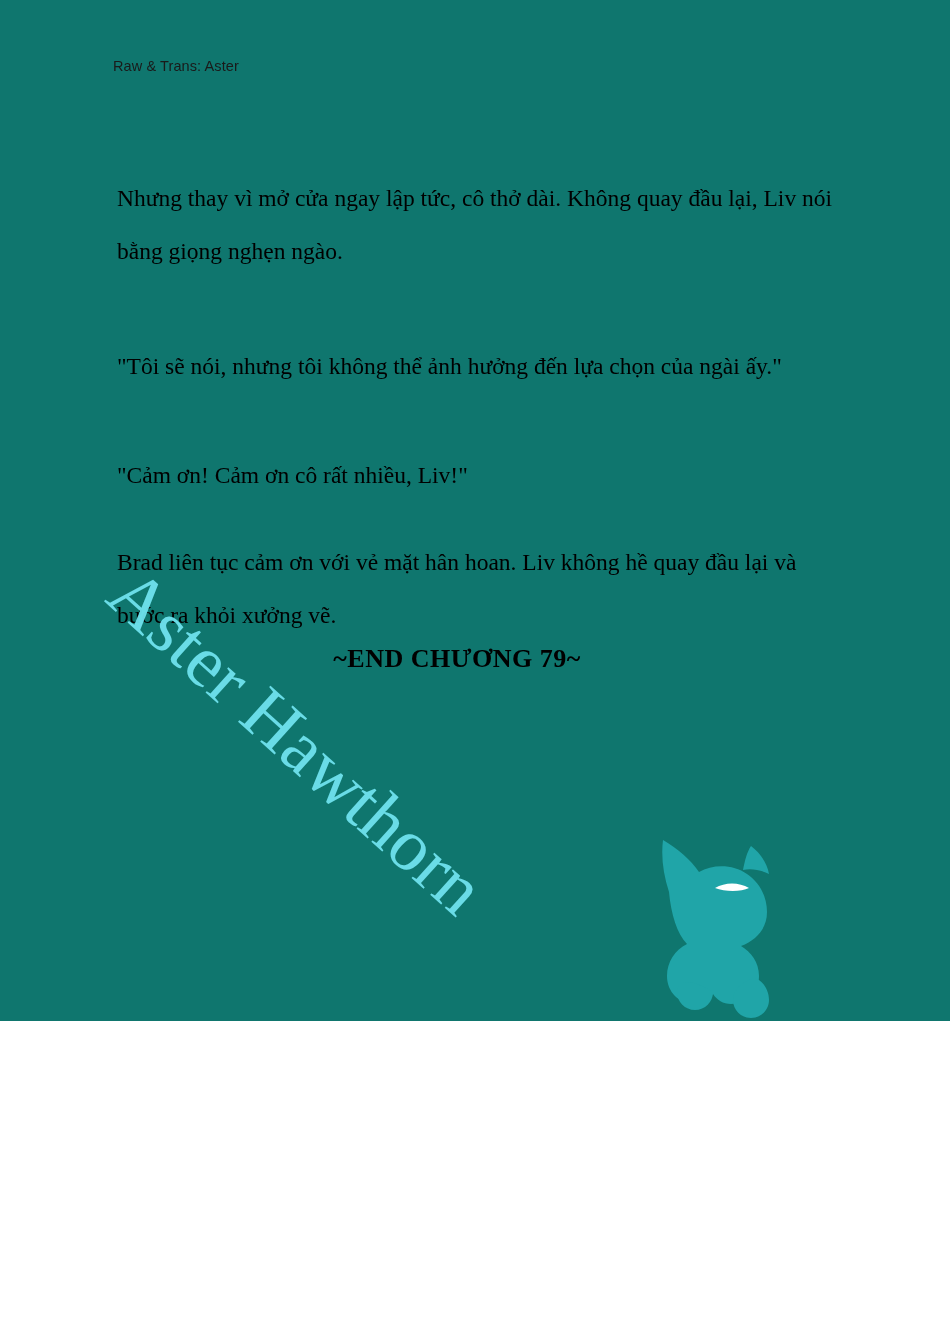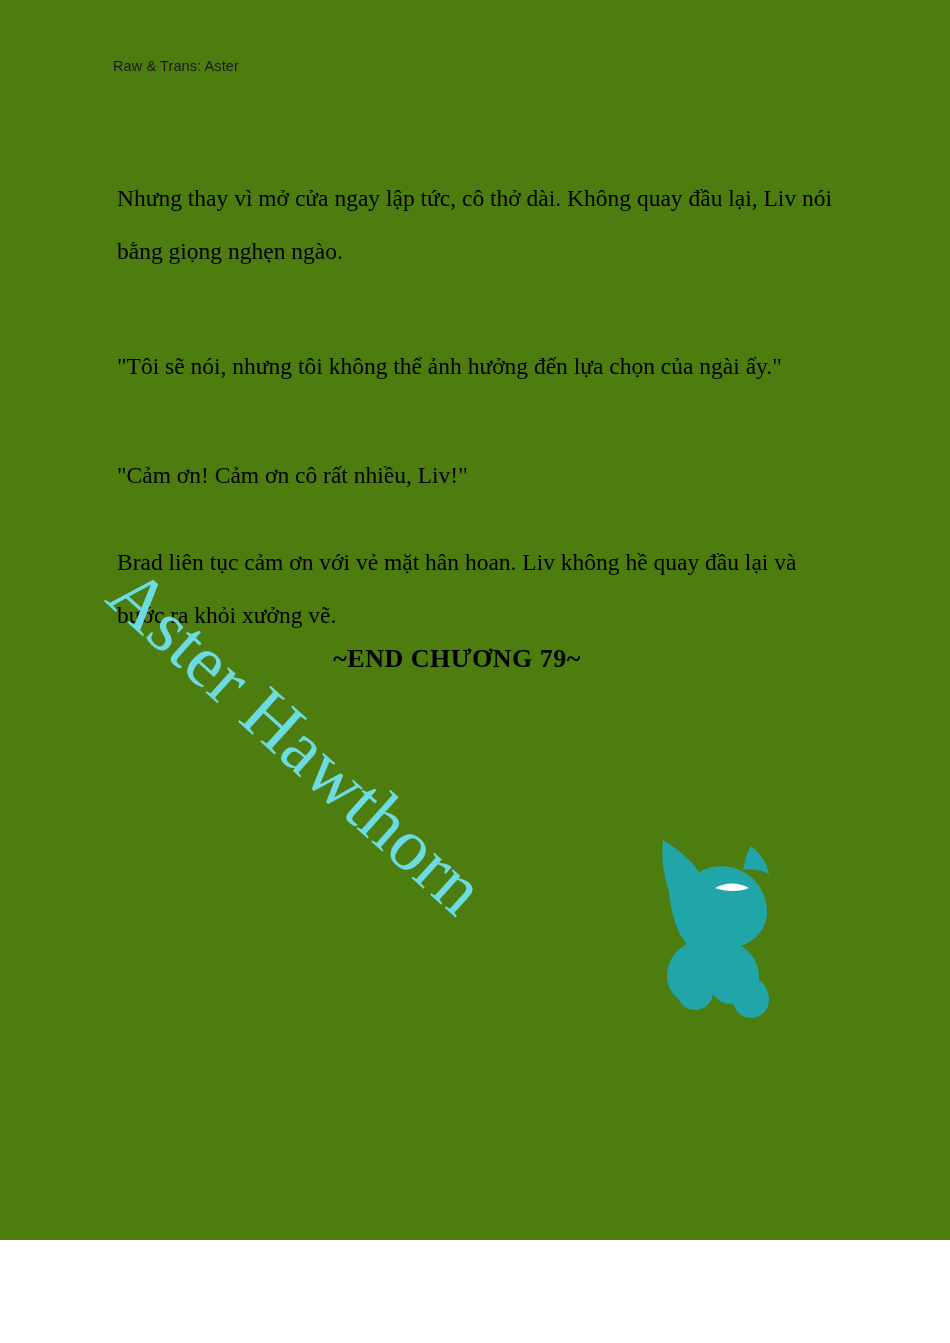--- a/index.html
+++ b/index.html
@@ -6,22 +6,22 @@
     margin: 0;
     padding: 0;
     background: #ffffff;
   }
   body {
     font-family: "Liberation Serif", serif;
   }
   .page {
     position: relative;
     width: 950px;
-    height: 1240px;
-    background: #4d7c0f;
+    height: 1021px;
+    background: #0f766e;
     overflow: hidden;
   }
   .header-credit {
     position: absolute;
     left: 113px;
     top: 58px;
     font-family: "Liberation Sans", sans-serif;
     font-size: 14.5px;
     color: #1a1a1a;
     letter-spacing: 0.1px;

